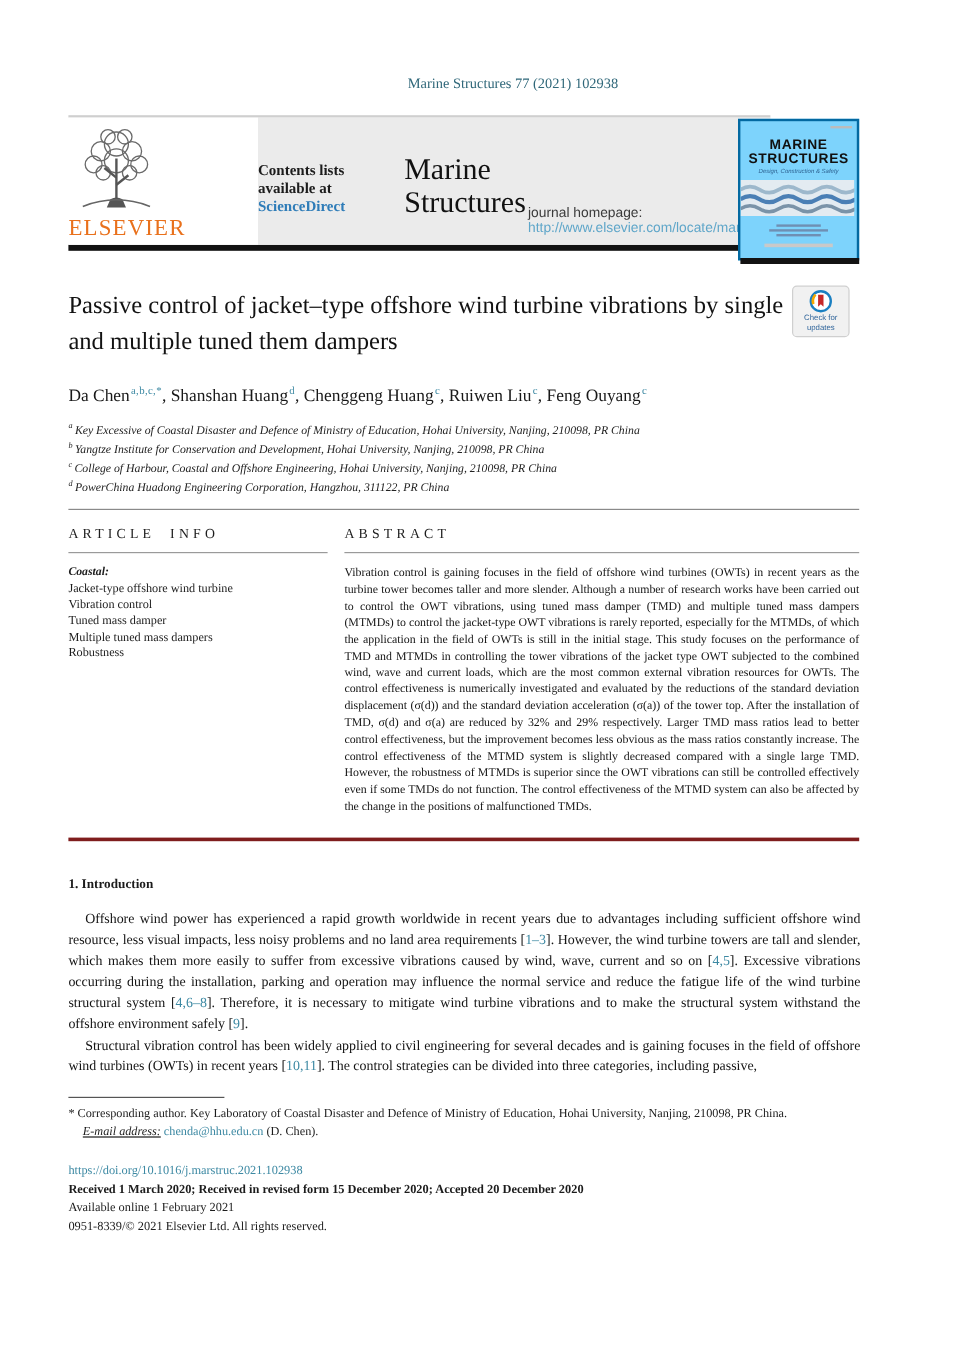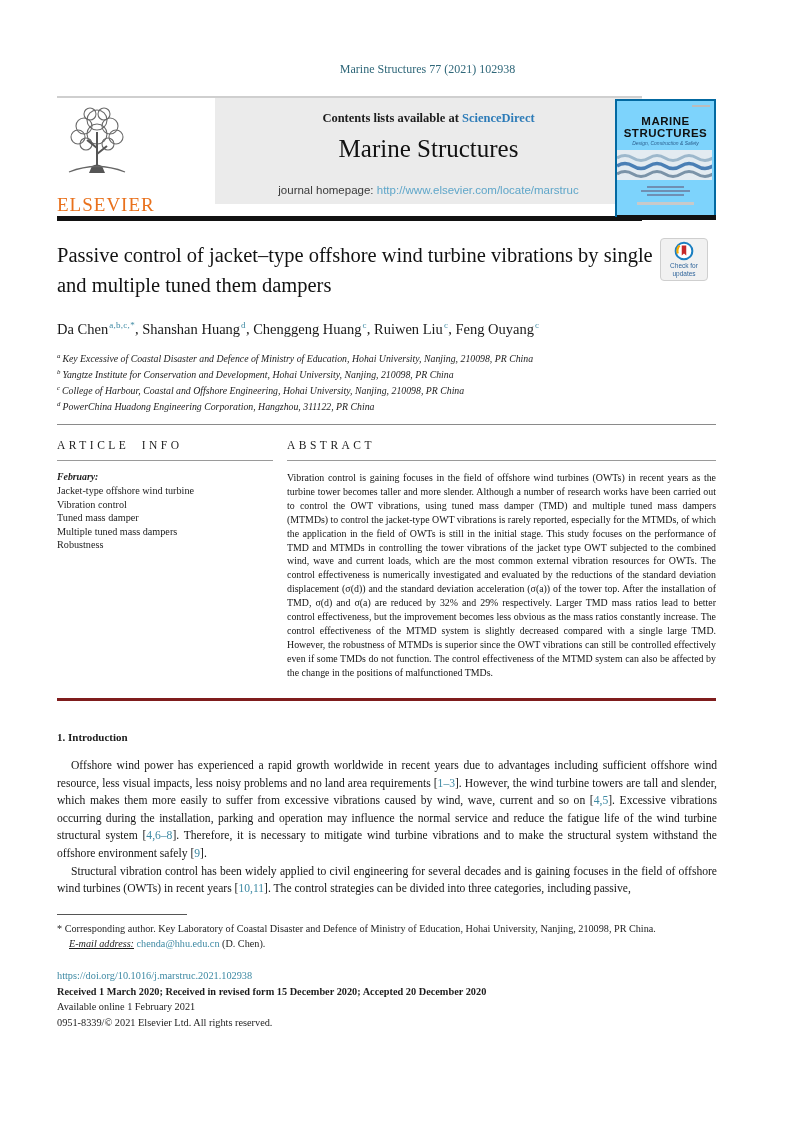--- a/index.html
+++ b/index.html
@@ -10,22 +10,22 @@
   .lnk3{color:#5fa6c9;text-decoration:none;}
   .sup{vertical-align:super;font-size:0.62em;margin-left:1px;letter-spacing:0.3px;}
   .em{font-style:italic;text-decoration:underline;}
 
   .jref{position:absolute;top:62px;left:0;width:100%;text-align:center;
         font-size:12px;color:#2f6779;padding-left:28px;}
 
   .header{position:absolute;top:96px;left:57px;width:659px;}
   .header-left{width:585px;display:flex;border-top:2px solid #cfcfcf;}
   .logo{width:158px;background:#fff;padding-top:6px;display:flex;flex-direction:column;align-items:flex-start;}
-  .elsname{font-size:19px;color:#E9711C;letter-spacing:1px;margin-top:16px;font-family:"Liberation Serif",serif;}
-  .banner{flex:1;background:#ebebeb;height:106px;display:flex;flex-direction:column;align-items:center;}
+  .elsname{font-size:19px;color:#E9711C;letter-spacing:1px;margin-top:2px;font-family:"Liberation Serif",serif;}
+  .banner{flex:1;background:#ebebeb;height:106px;display:flex;flex-direction:row;align-items:center;}
   .contents{margin-top:13px;font-size:12.5px;font-weight:bold;}
   .jname{margin-top:9px;font-size:25px;color:#111;}
   .homepage{margin-top:auto;margin-bottom:8px;font-size:11.5px;color:#3a3a3a;
             font-family:"Liberation Sans",sans-serif;}
   .blackbar{width:585px;height:5px;background:#121212;}
   .cover{position:absolute;right:0;top:3px;width:97px;height:114px;border:2px solid #0369a1;
          background:#7dd3fc;overflow:hidden;font-family:"Liberation Sans",sans-serif;}
   .cover-blackbar{position:absolute;right:0;top:119px;width:99px;height:5px;background:#121212;}
   .cover-topline{height:2px;width:18px;background:#bbb;margin:4px 4px 0 auto;}
   .cover-title{margin-top:8px;text-align:center;font-weight:bold;font-size:11.5px;
@@ -157,21 +157,21 @@
     <div class="affil"><span class="asup">a</span><span>Key Excessive of Coastal Disaster and Defence of Ministry of Education, Hohai University, Nanjing, 210098, PR China</span></div>
     <div class="affil"><span class="asup">b</span><span>Yangtze Institute for Conservation and Development, Hohai University, Nanjing, 210098, PR China</span></div>
     <div class="affil"><span class="asup">c</span><span>College of Harbour, Coastal and Offshore Engineering, Hohai University, Nanjing, 210098, PR China</span></div>
     <div class="affil"><span class="asup">d</span><span>PowerChina Huadong Engineering Corporation, Hangzhou, 311122, PR China</span></div>
   </div>
 
   <div class="infoabs">
     <div class="leftcol">
       <div class="colhead">ARTICLE INFO</div>
       <div class="colrule"></div>
-      <div class="kwlabel">February:</div>
+      <div class="kwlabel">Coastal:</div>
       <div class="kw">Jacket-type offshore wind turbine</div>
       <div class="kw">Vibration control</div>
       <div class="kw">Tuned mass damper</div>
       <div class="kw">Multiple tuned mass dampers</div>
       <div class="kw">Robustness</div>
     </div>
     <div class="rightcol">
       <div class="colhead">ABSTRACT</div>
       <div class="colrule"></div>
       <div class="abstext">Vibration control is gaining focuses in the field of offshore wind turbines (OWTs) in recent years as the turbine tower becomes taller and more slender. Although a number of research works have been carried out to control the OWT vibrations, using tuned mass damper (TMD) and multiple tuned mass dampers (MTMDs) to control the jacket-type OWT vibrations is rarely reported, especially for the MTMDs, of which the application in the field of OWTs is still in the initial stage. This study focuses on the performance of TMD and MTMDs in controlling the tower vibrations of the jacket type OWT subjected to the combined wind, wave and current loads, which are the most common external vibration resources for OWTs. The control effectiveness is numerically investigated and evaluated by the reductions of the standard deviation displacement (σ(d)) and the standard deviation acceleration (σ(a)) of the tower top. After the installation of TMD, σ(d) and σ(a) are reduced by 32% and 29% respectively. Larger TMD mass ratios lead to better control effectiveness, but the improvement becomes less obvious as the mass ratios constantly increase. The control effectiveness of the MTMD system is slightly decreased compared with a single large TMD. However, the robustness of MTMDs is superior since the OWT vibrations can still be controlled effectively even if some TMDs do not function. The control effectiveness of the MTMD system can also be affected by the change in the positions of malfunctioned TMDs.</div>

